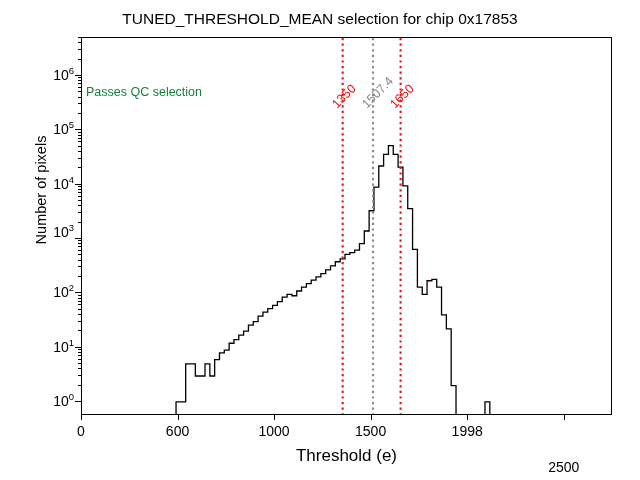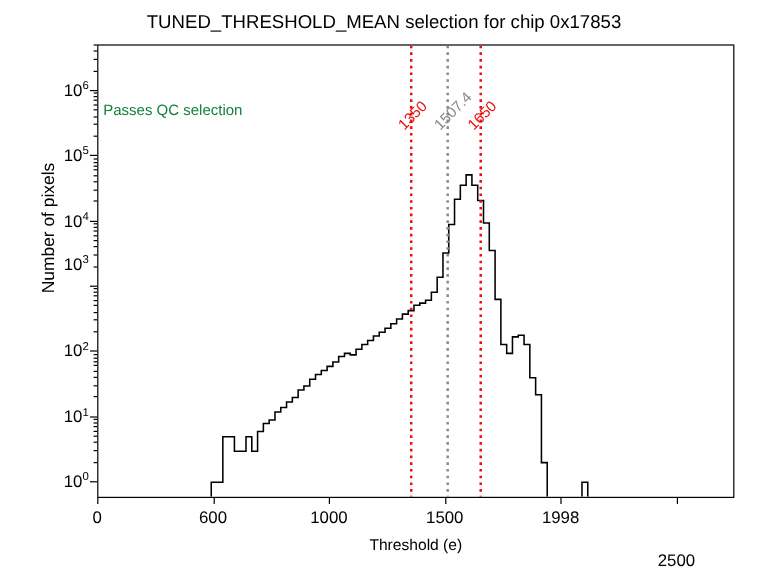--- a/index.html
+++ b/index.html
@@ -114,21 +114,21 @@
     color: #000000;
     white-space: nowrap;
     transform: translateX(-50%);
   }
   #xaxis-title {
     position: absolute;
     left: 81px;
     top: 446px;
     width: 531px;
     text-align: center;
-    font-size: 13px;
+    font-size: 17px;
     color: #000000;
   }
   #yaxis-title {
     position: absolute;
     left: -74px;
     top: 182px;
     width: 230px;
     text-align: center;
     font-size: 14.5px;
     color: #000000;
@@ -140,21 +140,21 @@
 <body>
 
 <div id="figure">
 
   <div id="chart-title">TUNED_THRESHOLD_MEAN selection for chip 0x17853</div>
 
   <div id="ytick-labels">
       <div class="ytick-label" style="top: 400.896px;">10<sup>0</sup></div>
       <div class="ytick-label" style="top: 346.575px;">10<sup>1</sup></div>
       <div class="ytick-label" style="top: 292.254px; text-align: right;">10<sup>2</sup></div>
-      <div class="ytick-label" style="top: 220px; margin-left: 12px;">10<sup>3</sup></div>
+      <div class="ytick-label" style="top: 232px; margin-left: 12px;">10<sup>3</sup></div>
       <div class="ytick-label" style="top: 183.611px;">10<sup>4</sup></div>
       <div class="ytick-label" style="top: 129.29px;">10<sup>5</sup></div>
       <div class="ytick-label" style="top: 74.9689px;">10<sup>6</sup></div>
     </div>
   <div id="yaxis-title">Number of pixels</div>
 
   <div id="plot-area">
     <svg id="hist-svg" width="529" height="376">
         <path d="M 94.04 378.00 L 94.04 363.90 L 98.86 363.90 L 98.86 363.90 L 103.69 363.90 L 103.69 325.93 L 108.52 325.93 L 108.52 325.93 L 113.34 325.93 L 113.34 337.98 L 118.17 337.98 L 118.17 337.98 L 123.00 337.98 L 123.00 325.93 L 127.83 325.93 L 127.83 337.98 L 132.65 337.98 L 132.65 321.63 L 137.48 321.63 L 137.48 314.84 L 142.31 314.84 L 142.31 312.06 L 147.14 312.06 L 147.14 305.27 L 151.96 305.27 L 151.96 301.64 L 156.79 301.64 L 156.79 297.06 L 161.62 297.06 L 161.62 293.22 L 166.44 293.22 L 166.44 287.03 L 171.27 287.03 L 171.27 283.66 L 176.10 283.66 L 176.10 278.08 L 180.93 278.08 L 180.93 274.09 L 185.75 274.09 L 185.75 270.68 L 190.58 270.68 L 190.58 267.30 L 195.41 267.30 L 195.41 263.67 L 200.24 263.67 L 200.24 259.09 L 205.06 259.09 L 205.06 256.46 L 209.89 256.46 L 209.89 257.74 L 214.72 257.74 L 214.72 253.01 L 219.54 253.01 L 219.54 249.06 L 224.37 249.06 L 224.37 245.69 L 229.20 245.69 L 229.20 242.05 L 234.03 242.05 L 234.03 238.90 L 238.85 238.90 L 238.85 235.60 L 243.68 235.60 L 243.68 231.82 L 248.51 231.82 L 248.51 227.81 L 253.34 227.81 L 253.34 223.76 L 258.16 223.76 L 258.16 220.84 L 262.99 220.84 L 262.99 216.36 L 267.82 216.36 L 267.82 214.61 L 272.64 214.61 L 272.64 212.21 L 277.47 212.21 L 277.47 205.61 L 282.30 205.61 L 282.30 192.99 L 287.13 192.99 L 287.13 172.77 L 291.95 172.77 L 291.95 149.10 L 296.78 149.10 L 296.78 128.01 L 301.61 128.01 L 301.61 116.39 L 306.44 116.39 L 306.44 107.72 L 311.26 107.72 L 311.26 116.39 L 316.09 116.39 L 316.09 129.11 L 320.92 129.11 L 320.92 147.82 L 325.74 147.82 L 325.74 170.71 L 330.57 170.71 L 330.57 211.46 L 335.40 211.46 L 335.40 249.06 L 340.23 249.06 L 340.23 256.46 L 345.05 256.46 L 345.05 242.74 L 349.88 242.74 L 349.88 241.39 L 354.71 241.39 L 354.71 249.06 L 359.54 249.06 L 359.54 276.87 L 364.36 276.87 L 364.36 290.97 L 369.19 290.97 L 369.19 347.54 L 374.02 347.54 L 374.02 378.00 M 402.98 378.00 L 402.98 363.90 L 407.81 363.90 L 407.81 378.00" fill="none" stroke="#000000" stroke-width="1.3" stroke-linejoin="miter"></path>
         <line x1="260.6727272727273" x2="260.6727272727273" y1="0" y2="378" stroke="#e81010" stroke-width="2.1" stroke-dasharray="2.2 3.4" stroke-linecap="butt"></line>

